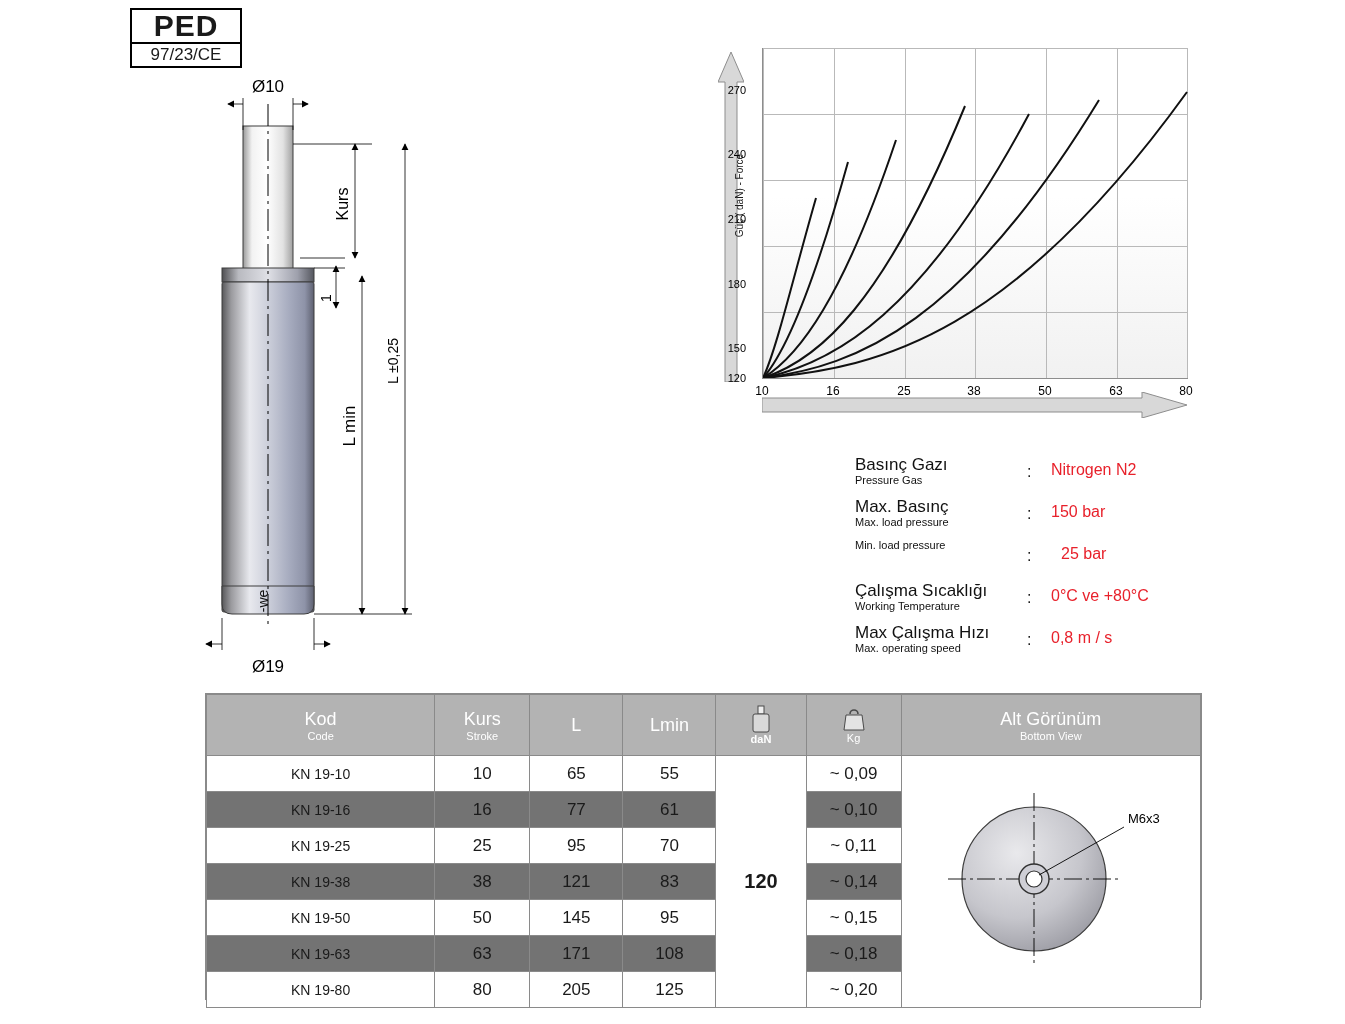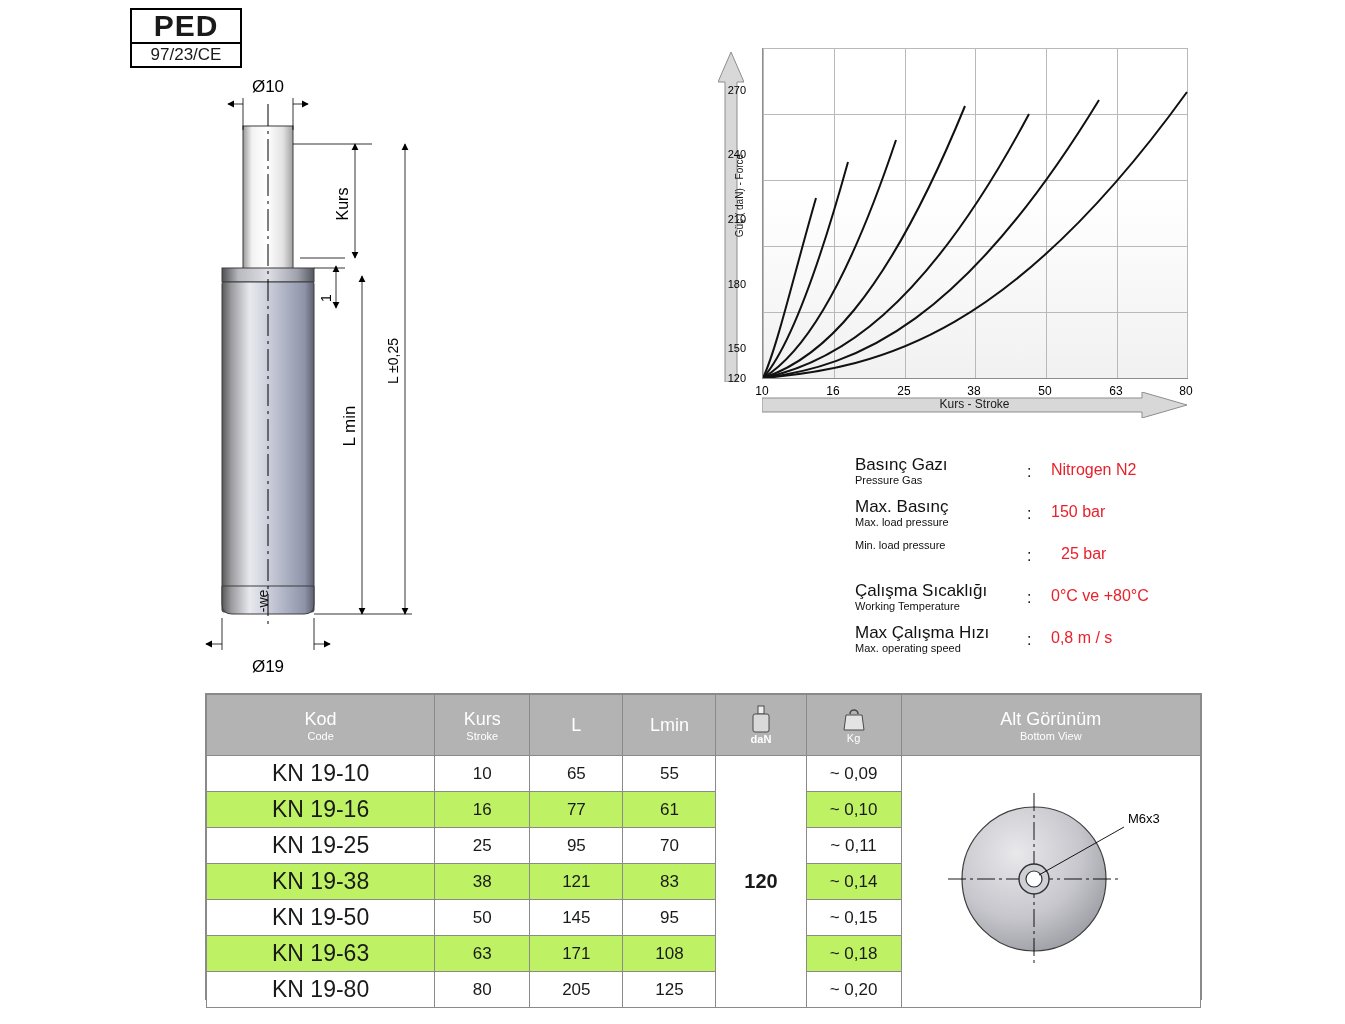--- a/index.html
+++ b/index.html
@@ -61,22 +61,22 @@
   
   #table-block{left:205px;top:693px;width:995px;height:305px;border:1px solid #8a8a8a;}
   table{border-collapse:collapse;width:100%;height:100%;table-layout:fixed;}
   th,td{border:1px solid #8a8a8a;text-align:center;}
   thead th{
     background:#b3b3b3;color:#ffffff;height:58px;font-weight:normal;
   }
   .th-main{font-size:18px;line-height:21px;}
   .th-sub{font-size:11px;line-height:12px;}
   tbody td{font-size:17px;height:33px;background:#ffffff;}
-  tbody tr.alt td{background:#bef264;}
-  td.code{font-size:23px;}
+  tbody tr.alt td{background:#737373;}
+  td.code{font-size:14px;}
   .dan-cell{font-size:20px;font-weight:bold;}
   .bottom-view-cell{position:relative;}
   .icon-cyl{display:block;margin:0 auto;}
   .icon-weight{display:block;margin:0 auto;}
 </style>
 </head>
 <body>
 
 <div class="abs" id="ped-badge">
   <div class="ped-wrap">
@@ -214,21 +214,20 @@
   <div class="abs xtick" style="left:128px;top:344px;">16</div>
   <div class="abs xtick" style="left:199px;top:344px;">25</div>
   <div class="abs xtick" style="left:269px;top:344px;">38</div>
   <div class="abs xtick" style="left:340px;top:344px;">50</div>
   <div class="abs xtick" style="left:411px;top:344px;">63</div>
   <div class="abs xtick" style="left:481px;top:344px;">80</div>
 
   <svg class="haxis-arrow" viewBox="0 0 425 26" preserveAspectRatio="none">
     <polygon points="0,6 380,6 380,0 425,13 380,26 380,20 0,20" fill="#d8d8d8" stroke="#8d8d8d" stroke-width="1"></polygon>
   </svg>
-  <div class="haxis-label">Kurs - Stroke</div>
 </div>
 
 <div class="abs" id="specs">
 
   <div class="spec-row">
     <div class="spec-tr">Basınç Gazı</div>
     <div class="spec-en">Pressure Gas</div>
     <div class="spec-colon">:</div>
     <div class="spec-val">Nitrogen N2</div>
   </div>

